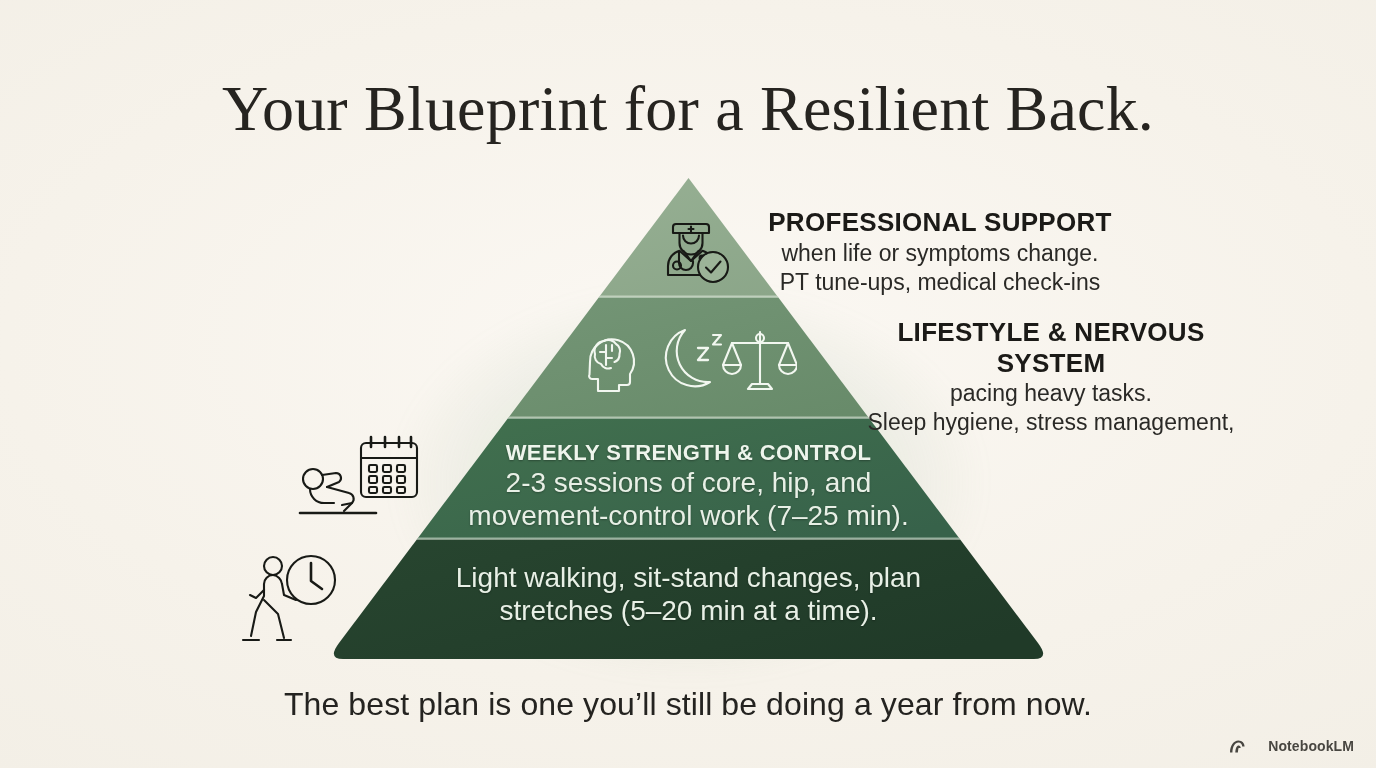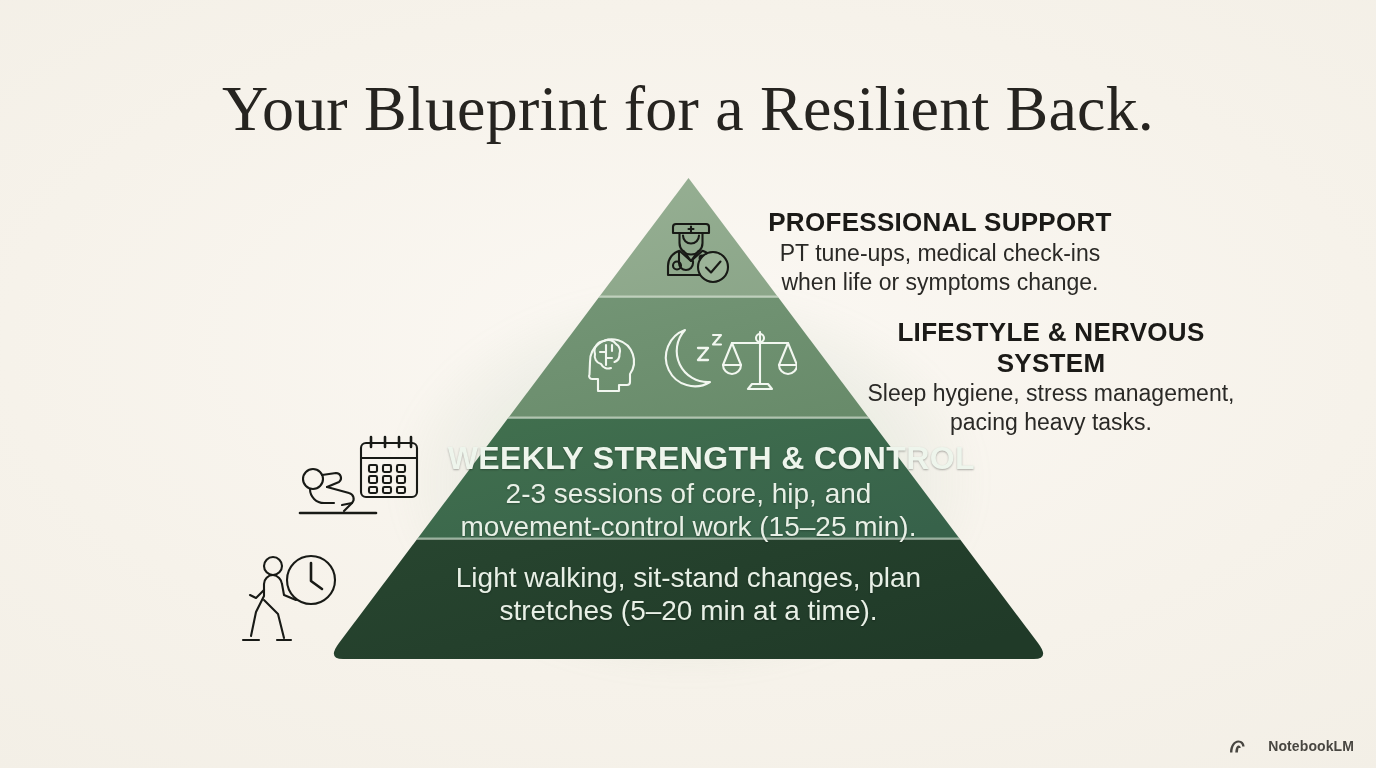--- a/index.html
+++ b/index.html
@@ -22,21 +22,21 @@
   }
 
   
   .pyramid { position:absolute; left:327px; top:178px; width:723px; height:481px; }
   .pyr-glow {
     position:absolute; left:-26px; top:-18px; width:775px; height:520px;
     background:radial-gradient(ellipse 52% 52% at 50% 62%, rgba(120,160,125,.26) 0%, rgba(150,180,150,.11) 52%, rgba(255,255,255,0) 74%);
     filter:blur(9px);
   }
   .pyr-svg { position:absolute; left:0; top:0; }
-  .tier-title { font-size:32px; font-weight:700; letter-spacing:.4px; line-height:1.16;text-align:right; }
+  .tier-title { font-size:22px; font-weight:700; letter-spacing:.4px; line-height:1.16; }
   .tier-desc  { font-size:28px; font-weight:400; line-height:1.18; }
   .on-dark .tier-title { color:#EEF5EC; text-shadow:0 1px 2px rgba(0,0,0,.30); }
   .on-dark .tier-desc  { color:#E8F0E6; text-shadow:0 1px 2px rgba(0,0,0,.28); }
 
   
   .t3-text { position:absolute; left:75px; top:262px; width:573px; text-align:center; }
   .t4-text { position:absolute; left:60px; top:383px; width:603px; text-align:center; }
 
   
   .callout { position:absolute; color:#201F1C; }
@@ -110,39 +110,39 @@
 
         <rect x="-20" y="117.5" width="770" height="2.4" fill="#E9F1E6" opacity=".55"></rect>
         <rect x="-20" y="238.5" width="770" height="2.4" fill="#E9F1E6" opacity=".55"></rect>
         <rect x="-20" y="359.5" width="770" height="2.4" fill="#E9F1E6" opacity=".55"></rect>
       </g>
     </svg>
 
     <div class="t3-text on-dark">
       <div class="tier-title">WEEKLY STRENGTH &amp; CONTROL</div>
       <div class="tier-desc">2-3 sessions of core, hip, and</div>
-      <div class="tier-desc">movement-control work (15–25 min).</div>
+      <div class="tier-desc">movement-control work (7–25 min).</div>
     </div>
 
     <div class="t4-text on-dark">
       <div class="tier-desc">Light walking, sit-stand changes, plan</div>
       <div class="tier-desc">stretches (5–20 min at a time).</div>
     </div>
   </div>
 
   <div class="callout" id="callout-1">
     <div class="c-title">PROFESSIONAL SUPPORT</div>
+    <div class="c-desc">when life or symptoms change.</div>
     <div class="c-desc">PT tune-ups, medical check-ins</div>
-    <div class="c-desc">when life or symptoms change.</div>
   </div>
 
   <div class="callout" id="callout-2">
     <div class="c-title">LIFESTYLE &amp; NERVOUS SYSTEM</div>
+    <div class="c-desc">pacing heavy tasks.</div>
     <div class="c-desc">Sleep hygiene, stress management,</div>
-    <div class="c-desc">pacing heavy tasks.</div>
   </div>
 
   <div class="icon-box" id="icon-professional">
     <svg width="82" height="82" viewBox="0 0 82 82">
       <g class="icon-dark">
 
         <path d="M25 19 h30 a3 3 0 0 1 3 3 v6 h-36 v-6 a3 3 0 0 1 3 -3 z"></path>
         <path d="M40 21.5 v5 M37.5 24 h5"></path>
 
         <path d="M28.5 28 h23 v10 a11.5 11.5 0 0 1 -23 0 z"></path>
@@ -230,20 +230,21 @@
         <path d="M25 52 l14 14 l6 24"></path>
         <path d="M4 92 h16 M38 92 h14"></path>
       </g>
       <g class="icon-dark">
         <circle cx="72" cy="32" r="24"></circle>
         <path d="M72 15 v18 l11 8" stroke-width="2.6"></path>
       </g>
     </svg>
   </div>
 
+  <div class="footer">The best plan is one you’ll still be doing a year from now.</div>
 
   <div class="watermark">
     <svg width="17" height="15" viewBox="0 0 17 15">
       <path d="M1 13.6 C1 6.4 4.6 1.4 9.4 1.4 C13.2 1.4 15.6 4.2 15.6 7.6 L13.2 7.6 C13.2 5.3 11.7 3.6 9.4 3.6 C6.1 3.6 3.6 7.4 3.4 13.6 Z" fill="#3A3833"></path>
       <path d="M6.3 13.6 C6.5 9.1 7.9 6.6 9.6 6.6 C10.9 6.6 11.7 7.6 11.7 8.9 L9.6 8.9 C9.3 9.9 9 11.5 8.9 13.6 Z" fill="#3A3833"></path>
     </svg>
     <span>NotebookLM</span>
   </div>
 
 </div>

